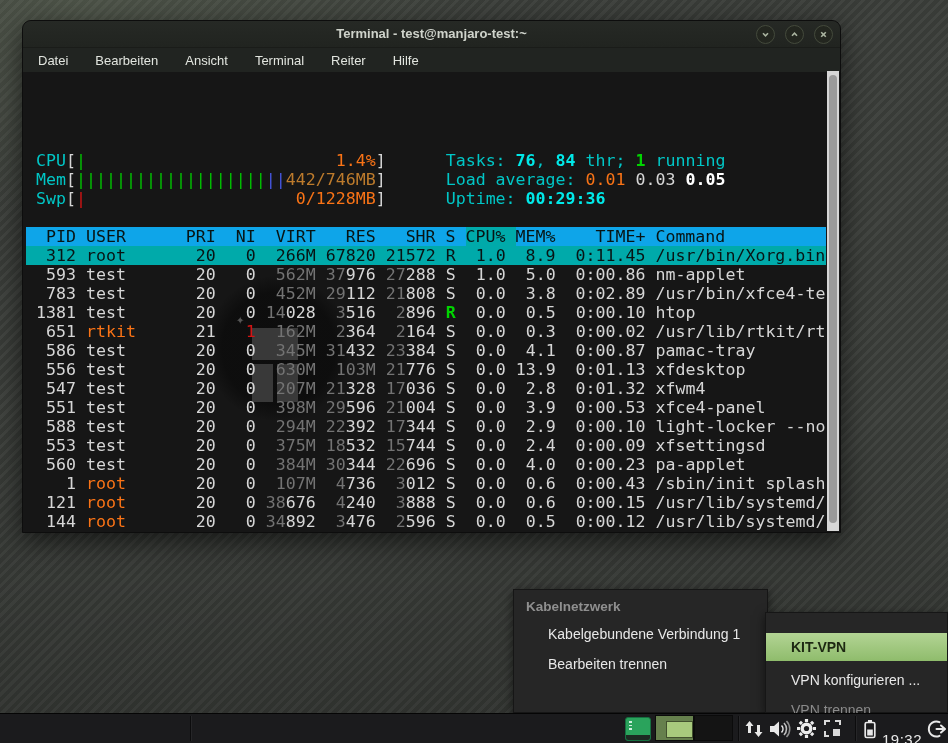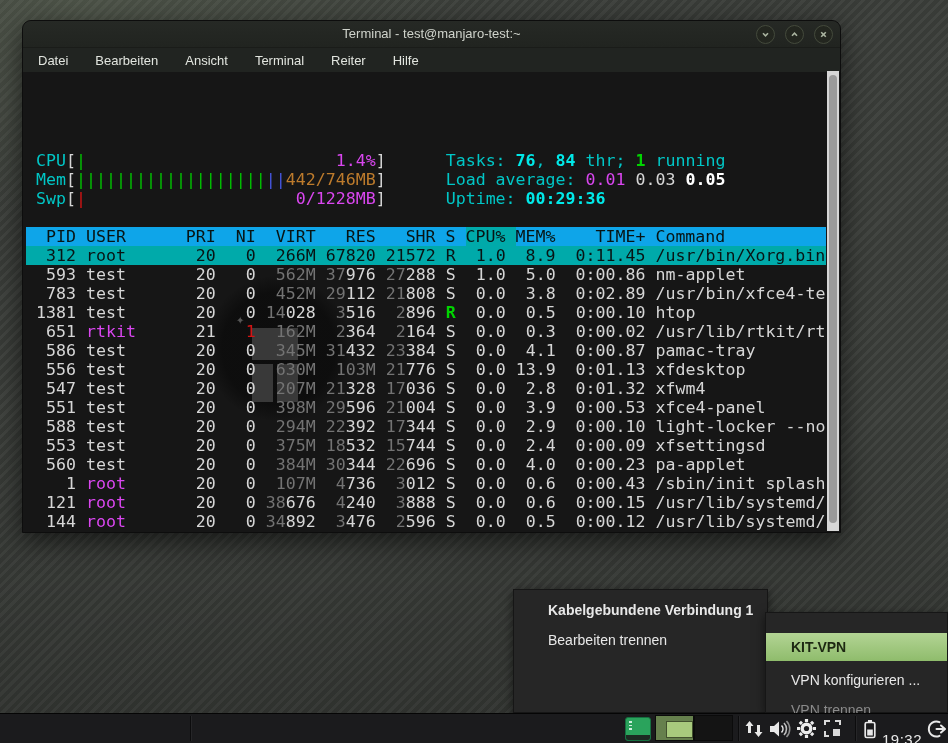--- a/index.html
+++ b/index.html
@@ -10,36 +10,36 @@
       radial-gradient(ellipse 700px 360px at 8% 0%, rgba(150,170,130,0.20), rgba(0,0,0,0) 60%),
       linear-gradient(rgba(0,0,0,0) 55%, rgba(0,0,0,0.18)),
       repeating-linear-gradient(135deg, rgba(255,255,255,0.035) 0 3px, rgba(0,0,0,0.045) 3px 7px);
   }
   
   .termwin{position:absolute;left:22px;top:20px;width:817px;height:511px;
     background:#161616;border:1px solid #0d0d0d;border-radius:9px 9px 0 0;
     box-shadow:0 8px 28px rgba(0,0,0,0.6);}
   .titlebar{position:relative;height:26px;background:linear-gradient(#262925,#212420);
     border-radius:8px 8px 0 0;border-bottom:1px solid #1a1c19;}
-  .title{position:absolute;left:0;right:0;top:5px;text-align:center;color:#cfd3cb;font-size:13px;}
+  .title{position:absolute;left:0;right:0;top:5px;text-align:center;color:#cfd3cb;font-size:13px;font-weight:bold;}
   .winbtns{position:absolute;right:7px;top:4px;display:flex;gap:10px;}
   .wbtn{width:17px;height:17px;border-radius:50%;background:#23261f;border:1px solid #444a3c;
     display:flex;align-items:center;justify-content:center;}
   .menubar{height:24px;background:#212421;display:flex;align-items:center;
     padding-left:15px;gap:27px;}
   .menubar span{color:#e2e5df;font-size:13px;}
   
   .termtext{position:absolute;left:3px;top:50px;width:800px;height:460px;
     padding-top:23px;box-sizing:border-box;overflow:hidden;
     font-family:"DejaVu Sans Mono",monospace;font-size:16.6px;line-height:19px;
     letter-spacing:0;white-space:pre;}
   .tline{height:19px;position:relative;z-index:2;}
   .c{color:#00c6c6}.cb{color:#00e9e9;font-weight:bold}
   .w{color:#d6d6d6}.wb{color:#ffffff;font-weight:bold}
-  .dim{color:#d946ef}.g{color:#00c400}.gb{color:#00d400;font-weight:bold}
+  .dim{color:#f97316}.g{color:#00c400}.gb{color:#00d400;font-weight:bold}
   .r{color:#d41414}.o{color:#bd7b2c}.k{color:#081414}
   .cyv{color:#737373}.bl{color:#4455dd}
   .hl{background:#0ea5e9;color:#081414;}
   .hl .sortcell{background:#00aaaa;}
   .selrow{background:#00aaaa;}
   .watermark{position:absolute;left:180px;top:205px;width:145px;height:145px;z-index:1;
     border-radius:50%;background:radial-gradient(circle, rgba(8,8,8,0.6) 55%, rgba(15,15,15,0.25) 68%, rgba(0,0,0,0) 72%);}
   .wmblk{position:absolute;background:rgba(130,130,130,0.38);}
   .wmspark{position:absolute;color:rgba(220,220,220,0.35);font-size:14px;}
   
@@ -47,21 +47,21 @@
   .tthumb{position:absolute;left:2px;top:4px;width:8px;height:448px;background:#9a9a9a;border-radius:4px;}
   
   .popup{position:absolute;background:#262626;border:1px solid #161616;
     box-shadow:0 3px 10px rgba(0,0,0,0.55);box-sizing:border-box;}
   #netmenu{left:513px;top:589px;width:255px;height:124px;padding-top:5px;}
   #vpnmenu{left:765px;top:612px;width:183px;height:101px;padding-top:20px;}
   .mhdr{height:24px;line-height:24px;padding-left:12px;color:#8f8f8f;
     font-size:13.5px;font-weight:bold;}
   .mitem{height:30px;line-height:30px;padding-left:34px;color:#e8e8e8;font-size:14px;
     position:relative;}
-  .mitem.bold{font-weight:bold;}
+  .mitem.bold{font-weight:normal;}
   .mitem.disabled{color:#8a8a8a;}
   .mitem.hilite{height:28px;line-height:28px;color:#1d2812;font-weight:bold;
     background:linear-gradient(#b3d494,#8fbc6c);}
   #vpnmenu .mitem{padding-left:25px;}
   .subarrow{position:absolute;right:10px;top:9px;width:0;height:0;
     border-left:7px solid #1d2812;border-top:5px solid transparent;border-bottom:5px solid transparent;}
   
   .taskbar{position:absolute;left:0;bottom:0;width:948px;height:29px;background:#1b1b1d;
     border-top:1px solid #050505;}
   .tsep{position:absolute;top:2px;width:1px;height:25px;background:rgba(0,0,0,0.55);
@@ -123,20 +123,21 @@
         <div class="wmblk" style="left:46px;top:88px;width:21px;height:38px;"></div>
         <div class="wmblk" style="left:71px;top:88px;width:21px;height:38px;"></div>
       </div>
     <div class="tline"><span> </span><span class="c">CPU</span><span class="w">[</span><span class="g">|</span><span>                         </span><span class="dim">1.4%</span><span class="w">]</span><span>      </span><span class="c">Tasks: </span><span class="cb">76</span><span class="c">, </span><span class="cb">84</span><span class="c"> thr; </span><span class="gb">1</span><span class="c"> running</span></div><div class="tline"><span> </span><span class="c">Mem</span><span class="w">[</span><span class="g">|||||||||||||||||||</span><span class="bl">||</span><span></span><span class="o">442/746MB</span><span class="w">]</span><span>      </span><span class="c">Load average: </span><span class="dim">0.01 </span><span class="w">0.03 </span><span class="wb">0.05</span></div><div class="tline"><span> </span><span class="c">Swp</span><span class="w">[</span><span class="r">|</span><span>                     </span><span class="dim">0/1228MB</span><span class="w">]</span><span>      </span><span class="c">Uptime: </span><span class="cb">00:29:36</span></div><div class="tline"></div><div class="tline hl"><span>  PID USER      PRI  NI  VIRT   RES   SHR S </span><span class="sortcell">CPU% </span><span>MEM%    TIME+ Command</span></div><div class="tline selrow"><span class="k">  312</span><span> </span><span class="k">root     </span><span class="k">  20 </span><span class="k">  0</span><span> </span><span class="k"> 266M</span><span> </span><span class="k">67820</span><span> </span><span class="k">21572</span><span> </span><span class="k">R</span><span class="k">  1.0  8.9  0:11.45 </span><span class="k">/usr/bin/Xorg.bin</span></div><div class="tline"><span class="w">  593</span><span> </span><span class="w">test     </span><span class="w">  20 </span><span class="w">  0</span><span> </span><span> </span><span class="cyv">562M</span><span> </span><span></span><span class="cyv">37</span><span class="w">976</span><span> </span><span></span><span class="cyv">27</span><span class="w">288</span><span> </span><span class="w">S</span><span class="w">  1.0  5.0  0:00.86 </span><span class="w">nm-applet</span></div><div class="tline"><span class="w">  783</span><span> </span><span class="w">test     </span><span class="w">  20 </span><span class="w">  0</span><span> </span><span> </span><span class="cyv">452M</span><span> </span><span></span><span class="cyv">29</span><span class="w">112</span><span> </span><span></span><span class="cyv">21</span><span class="w">808</span><span> </span><span class="w">S</span><span class="w">  0.0  3.8  0:02.89 </span><span class="w">/usr/bin/xfce4-te</span></div><div class="tline"><span class="w"> 1381</span><span> </span><span class="w">test     </span><span class="w">  20 </span><span class="w">  0</span><span> </span><span></span><span class="cyv">14</span><span class="w">028</span><span> </span><span> </span><span class="cyv">3</span><span class="w">516</span><span> </span><span> </span><span class="cyv">2</span><span class="w">896</span><span> </span><span class="gb">R</span><span class="w">  0.0  0.5  0:00.10 </span><span class="w">htop</span></div><div class="tline"><span class="w">  651</span><span> </span><span class="dim">rtkit    </span><span class="w">  21 </span><span class="r">  1</span><span> </span><span> </span><span class="cyv">162M</span><span> </span><span> </span><span class="cyv">2</span><span class="w">364</span><span> </span><span> </span><span class="cyv">2</span><span class="w">164</span><span> </span><span class="w">S</span><span class="w">  0.0  0.3  0:00.02 </span><span class="w">/usr/lib/rtkit/rt</span></div><div class="tline"><span class="w">  586</span><span> </span><span class="w">test     </span><span class="w">  20 </span><span class="w">  0</span><span> </span><span> </span><span class="cyv">345M</span><span> </span><span></span><span class="cyv">31</span><span class="w">432</span><span> </span><span></span><span class="cyv">23</span><span class="w">384</span><span> </span><span class="w">S</span><span class="w">  0.0  4.1  0:00.87 </span><span class="w">pamac-tray</span></div><div class="tline"><span class="w">  556</span><span> </span><span class="w">test     </span><span class="w">  20 </span><span class="w">  0</span><span> </span><span> </span><span class="cyv">630M</span><span> </span><span> </span><span class="cyv">103M</span><span> </span><span></span><span class="cyv">21</span><span class="w">776</span><span> </span><span class="w">S</span><span class="w">  0.0 13.9  0:01.13 </span><span class="w">xfdesktop</span></div><div class="tline"><span class="w">  547</span><span> </span><span class="w">test     </span><span class="w">  20 </span><span class="w">  0</span><span> </span><span> </span><span class="cyv">207M</span><span> </span><span></span><span class="cyv">21</span><span class="w">328</span><span> </span><span></span><span class="cyv">17</span><span class="w">036</span><span> </span><span class="w">S</span><span class="w">  0.0  2.8  0:01.32 </span><span class="w">xfwm4</span></div><div class="tline"><span class="w">  551</span><span> </span><span class="w">test     </span><span class="w">  20 </span><span class="w">  0</span><span> </span><span> </span><span class="cyv">398M</span><span> </span><span></span><span class="cyv">29</span><span class="w">596</span><span> </span><span></span><span class="cyv">21</span><span class="w">004</span><span> </span><span class="w">S</span><span class="w">  0.0  3.9  0:00.53 </span><span class="w">xfce4-panel</span></div><div class="tline"><span class="w">  588</span><span> </span><span class="w">test     </span><span class="w">  20 </span><span class="w">  0</span><span> </span><span> </span><span class="cyv">294M</span><span> </span><span></span><span class="cyv">22</span><span class="w">392</span><span> </span><span></span><span class="cyv">17</span><span class="w">344</span><span> </span><span class="w">S</span><span class="w">  0.0  2.9  0:00.10 </span><span class="w">light-locker --no</span></div><div class="tline"><span class="w">  553</span><span> </span><span class="w">test     </span><span class="w">  20 </span><span class="w">  0</span><span> </span><span> </span><span class="cyv">375M</span><span> </span><span></span><span class="cyv">18</span><span class="w">532</span><span> </span><span></span><span class="cyv">15</span><span class="w">744</span><span> </span><span class="w">S</span><span class="w">  0.0  2.4  0:00.09 </span><span class="w">xfsettingsd</span></div><div class="tline"><span class="w">  560</span><span> </span><span class="w">test     </span><span class="w">  20 </span><span class="w">  0</span><span> </span><span> </span><span class="cyv">384M</span><span> </span><span></span><span class="cyv">30</span><span class="w">344</span><span> </span><span></span><span class="cyv">22</span><span class="w">696</span><span> </span><span class="w">S</span><span class="w">  0.0  4.0  0:00.23 </span><span class="w">pa-applet</span></div><div class="tline"><span class="w">    1</span><span> </span><span class="dim">root     </span><span class="w">  20 </span><span class="w">  0</span><span> </span><span> </span><span class="cyv">107M</span><span> </span><span> </span><span class="cyv">4</span><span class="w">736</span><span> </span><span> </span><span class="cyv">3</span><span class="w">012</span><span> </span><span class="w">S</span><span class="w">  0.0  0.6  0:00.43 </span><span class="w">/sbin/init splash</span></div><div class="tline"><span class="w">  121</span><span> </span><span class="dim">root     </span><span class="w">  20 </span><span class="w">  0</span><span> </span><span></span><span class="cyv">38</span><span class="w">676</span><span> </span><span> </span><span class="cyv">4</span><span class="w">240</span><span> </span><span> </span><span class="cyv">3</span><span class="w">888</span><span> </span><span class="w">S</span><span class="w">  0.0  0.6  0:00.15 </span><span class="w">/usr/lib/systemd/</span></div><div class="tline"><span class="w">  144</span><span> </span><span class="dim">root     </span><span class="w">  20 </span><span class="w">  0</span><span> </span><span></span><span class="cyv">34</span><span class="w">892</span><span> </span><span> </span><span class="cyv">3</span><span class="w">476</span><span> </span><span> </span><span class="cyv">2</span><span class="w">596</span><span> </span><span class="w">S</span><span class="w">  0.0  0.5  0:00.12 </span><span class="w">/usr/lib/systemd/</span></div></div>
     <div class="tscroll">
       <div class="tthumb"></div>
     </div>
   </div>
 
   <div class="popup" id="netmenu">
+      <div class="mhdr">Kabelnetzwerk</div>
       <div class="mitem bold">Kabelgebundene Verbindung 1</div>
       <div class="mitem">Bearbeiten trennen</div>
     </div>
   <div class="popup" id="vpnmenu">
       <div class="mitem hilite">KIT-VPN</div>
       <div class="mitem" style="margin-top: 4px;">VPN konfigurieren ...</div>
       <div class="mitem disabled">VPN trennen</div>
     </div>
 
   <div class="taskbar">

